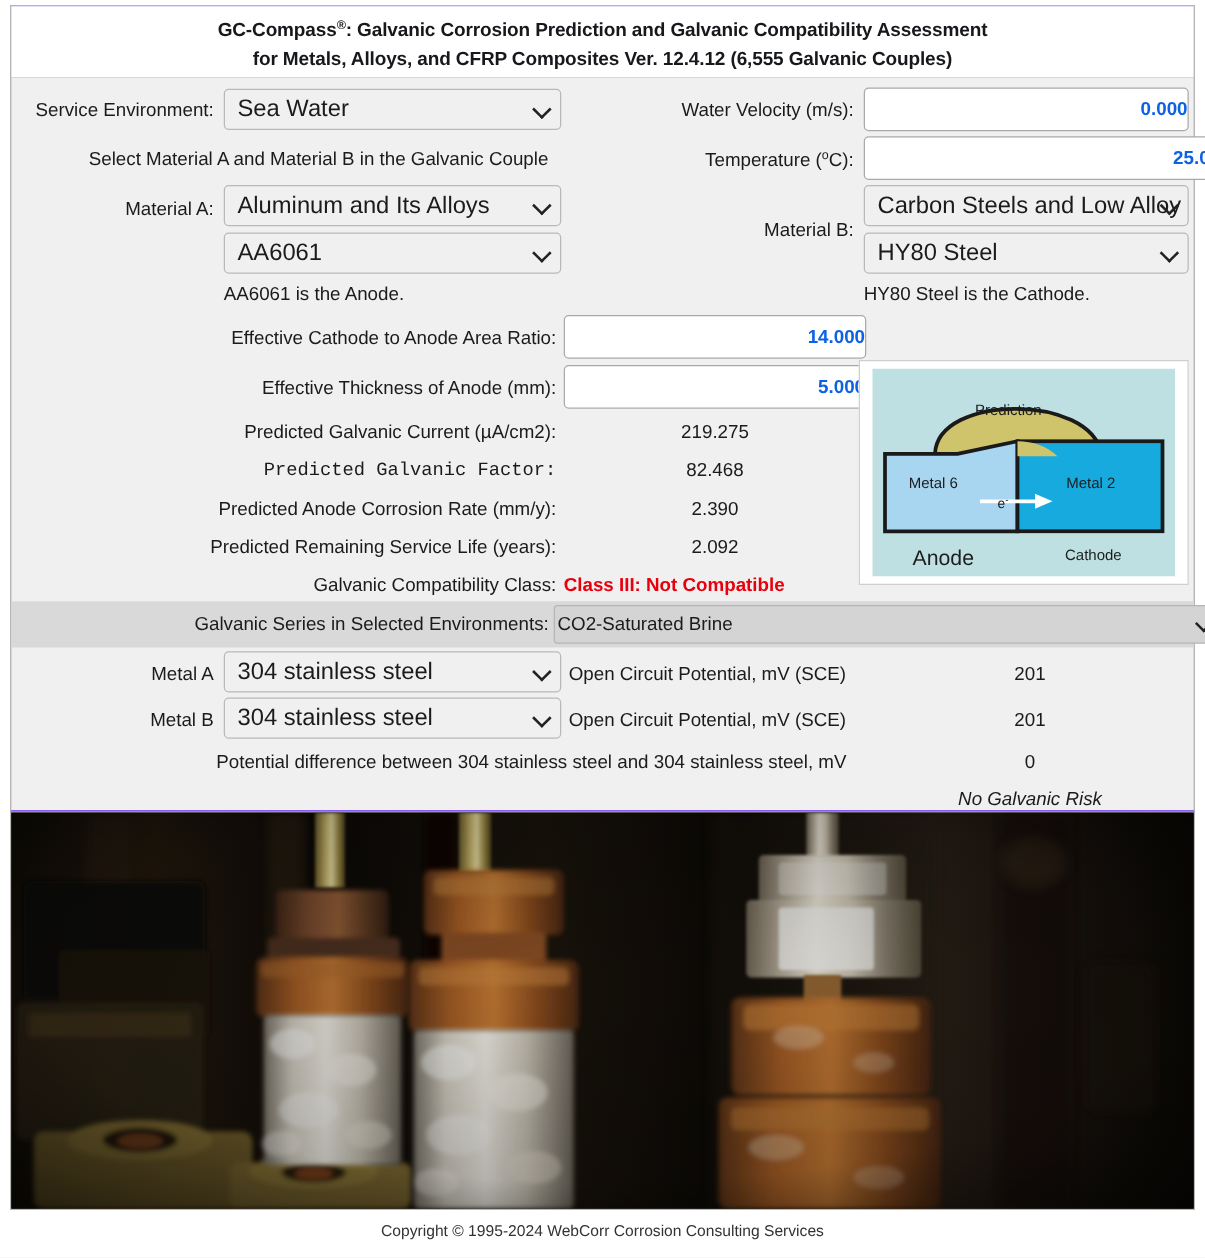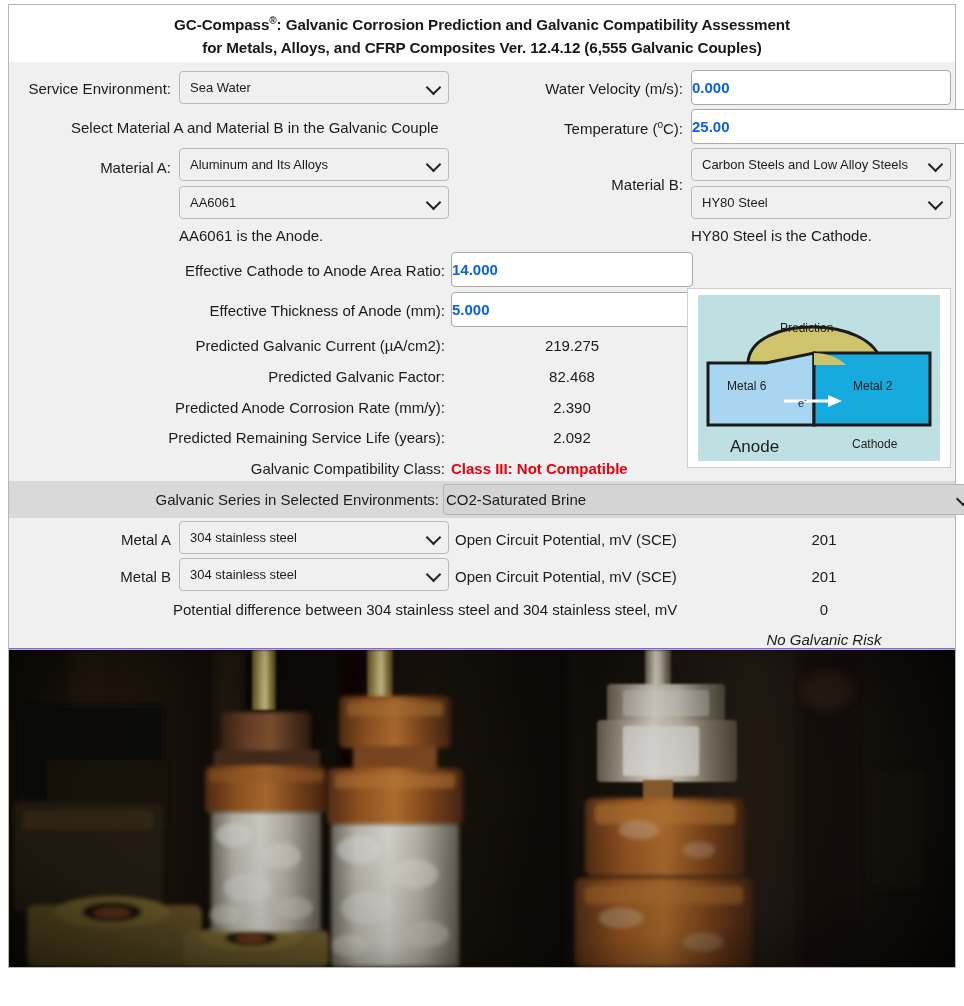--- a/index.html
+++ b/index.html
@@ -48,41 +48,41 @@
   .select{
     position:absolute;
     background:#f0f0f0;
     border:1px solid #b9b9b9;
     border-radius:4px;
     box-sizing:border-box;
     height:33px;
     line-height:31px;
     padding-left:10px;
     padding-right:26px;
-    font-size:13px;
+    font-size:19px;
     color:#1b1b1b;
     white-space:nowrap;
     overflow:hidden;
     cursor:pointer;
   }
   .select .chev{
     position:absolute;right:9px;top:50%;
     width:9px;height:9px;margin-top:-6px;
     border-right:2px solid #222;border-bottom:2px solid #222;
     transform:rotate(45deg);
   }
   .inputbox{
     position:absolute;
     background:#ffffff;
     border:1px solid #a9a9a9;
     border-radius:4px;
     box-sizing:border-box;
     height:35px;
     line-height:33px;
-    text-align:left;
+    text-align:right;
     font-weight:bold;
     font-size:15px;
     color:#0b62e4;
   }
   .lbl{
     position:absolute;
     font-size:15px;
     color:#1b1b1b;
     white-space:nowrap;
   }
@@ -204,21 +204,21 @@
 
       <div class="lbl r" style="left:70px;top:200px;width:366px;">Effective Cathode to Anode Area Ratio:</div>
       <div class="inputbox" style="left:442px;top:190px;width:242px;">14.000</div>
 
       <div class="lbl r" style="left:70px;top:240px;width:366px;">Effective Thickness of Anode (mm):</div>
       <div class="inputbox" style="left:442px;top:230px;width:242px;">5.000</div>
 
       <div class="lbl r" style="left:70px;top:275px;width:366px;">Predicted Galvanic Current (µA/cm2):</div>
       <div class="val" style="left:442px;top:275px;width:242px;">219.275</div>
 
-      <div class="lbl r" style="left:70px;top:306px;width:366px;">Predicted Galvanic Factor:</div>
+      <div class="lbl r" style="left:70px;top:306px;width:366px;font-family:Liberation Mono, monospace;">Predicted Galvanic Factor:</div>
       <div class="val" style="left:442px;top:306px;width:242px;">82.468</div>
 
       <div class="lbl r" style="left:70px;top:337px;width:366px;">Predicted Anode Corrosion Rate (mm/y):</div>
       <div class="val" style="left:442px;top:337px;width:242px;">2.390</div>
 
       <div class="lbl r" style="left:70px;top:367px;width:366px;">Predicted Remaining Service Life (years):</div>
       <div class="val" style="left:442px;top:367px;width:242px;">2.092</div>
 
       <div class="lbl r" style="left:70px;top:398px;width:366px;">Galvanic Compatibility Class:</div>
       <div class="lbl" id="classBadge" style="left: 442px; top: 398px; font-weight: bold; color: rgb(232, 0, 13);">Class III: Not Compatible</div>
@@ -431,14 +431,15 @@
           <ellipse cx="818" cy="40" rx="26" ry="20" fill="#3c2f1f"></ellipse>
           <rect x="860" y="120" width="56" height="120" rx="10" fill="#1d1510"></rect>
         </g>
 
         <rect width="946" height="317" fill="url(#vign)"></rect>
         <rect width="946" height="317" fill="#0a0604" opacity="0.10"></rect>
       </svg>
     </div>
   </div>
 
+  <div class="footer">Copyright © 1995-2024 WebCorr Corrosion Consulting Services</div>
 
 </div>
 
 </body></html>

